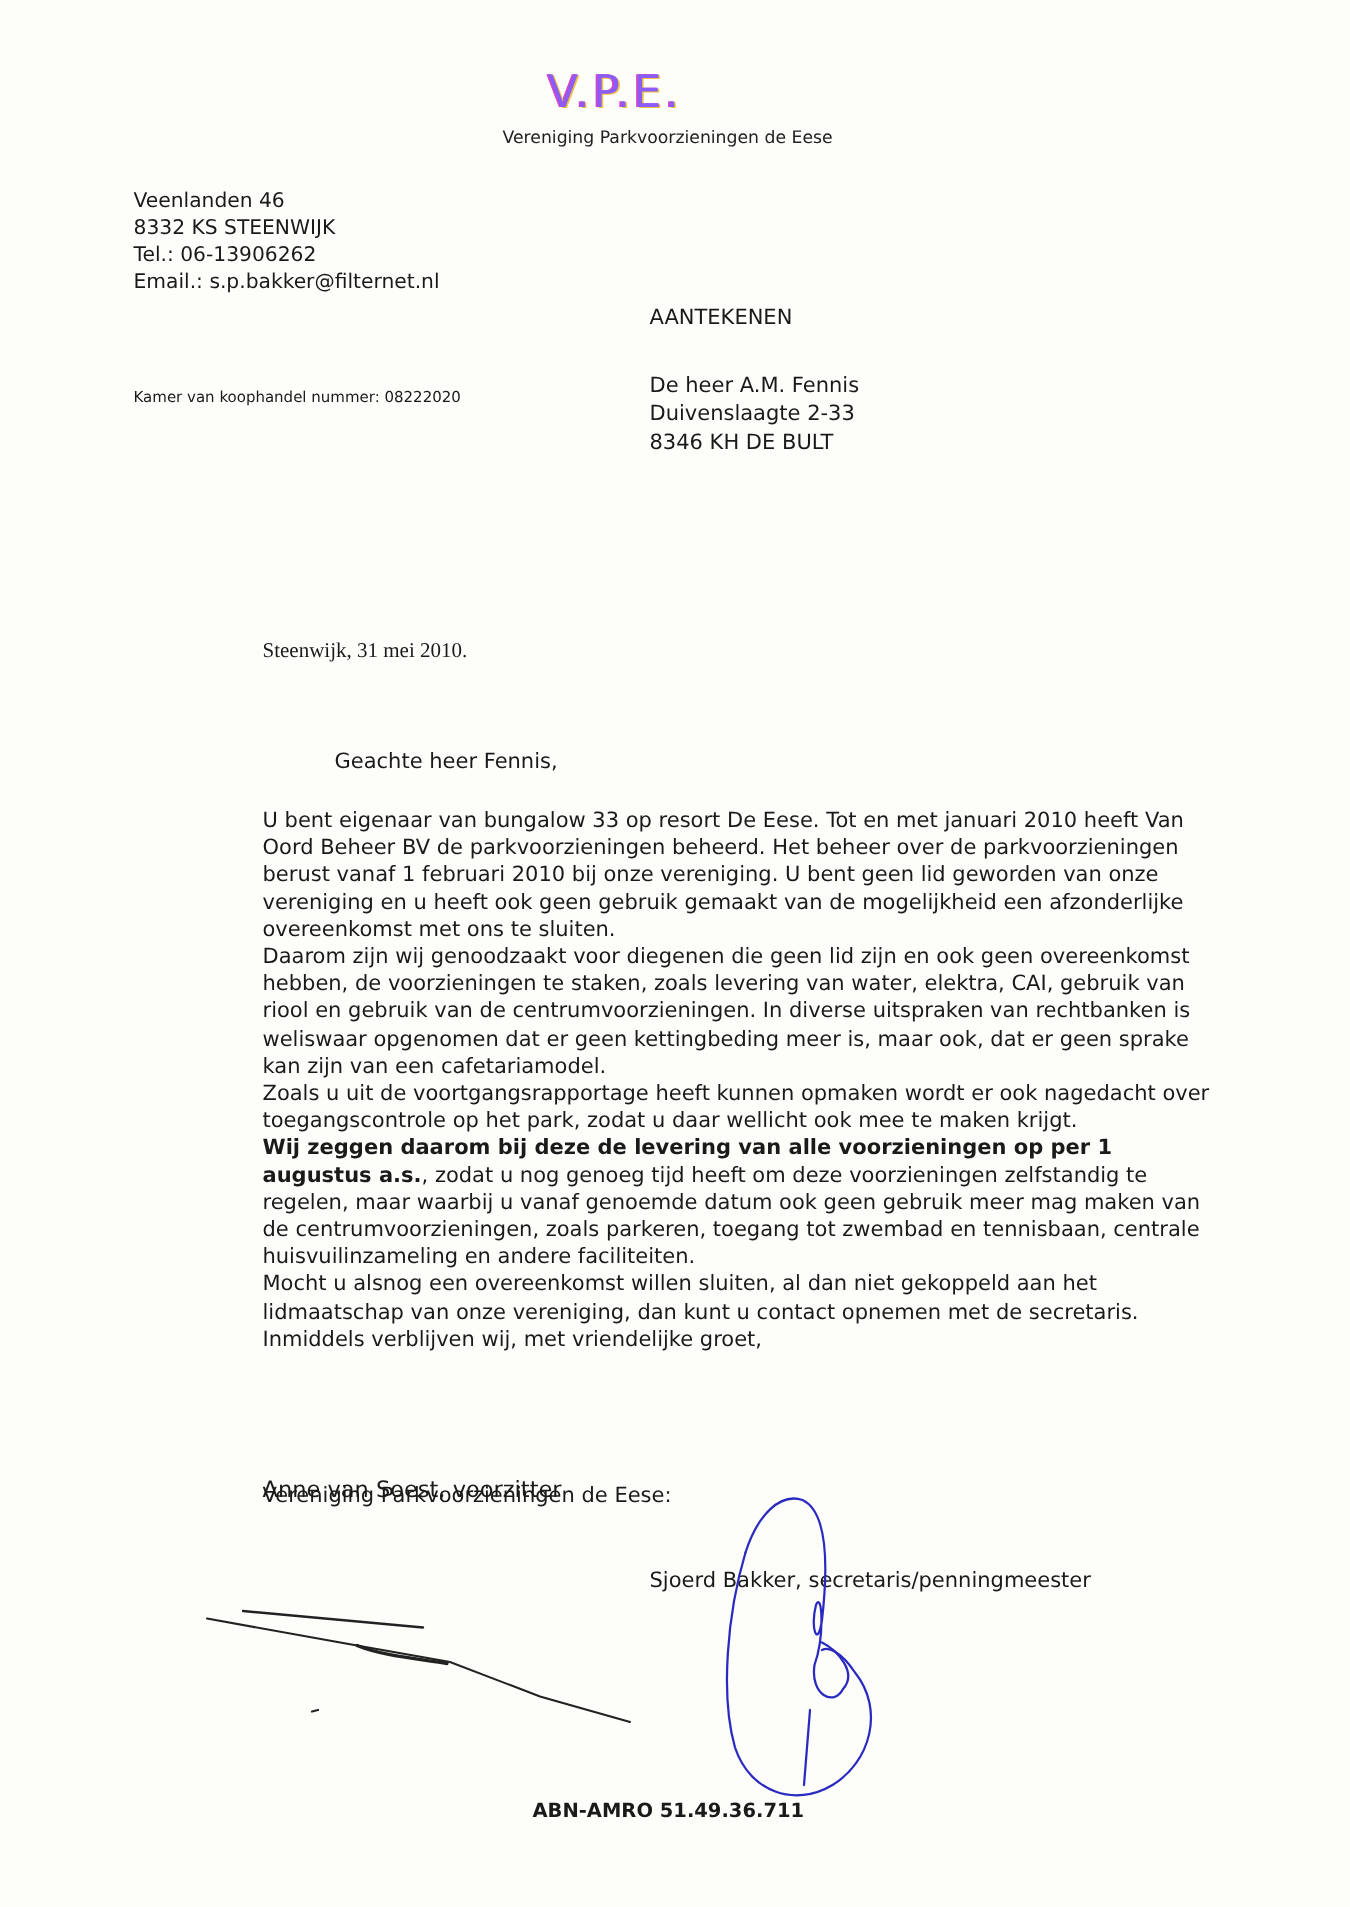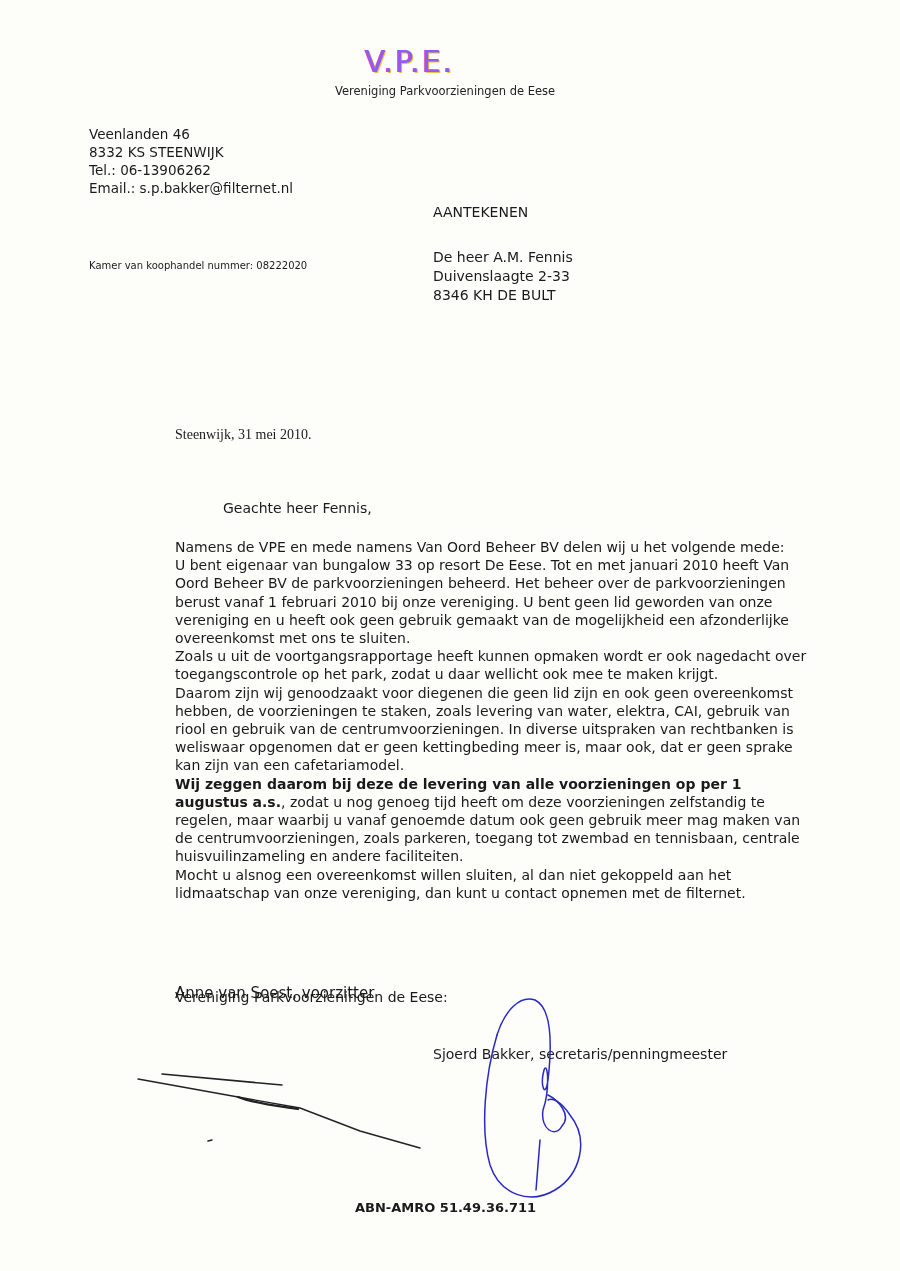--- a/index.html
+++ b/index.html
@@ -43,26 +43,26 @@
 <div class="abs recip">
   <div>De heer A.M. Fennis</div>
   <div>Duivenslaagte 2-33</div>
   <div>8346 KH  DE BULT</div>
 </div>
 
 <div class="abs date">Steenwijk, 31 mei 2010.</div>
 <div class="abs salut">Geachte heer Fennis,</div>
 
 <div class="body">
-  <p>Namens de VPE en mede namens Van Oord Beheer BV delen wij u het volgende mede:</p>
   <p>U bent eigenaar van bungalow 33 op resort De Eese. Tot en met januari 2010 heeft Van Oord Beheer BV de parkvoorzieningen beheerd. Het beheer over de parkvoorzieningen berust vanaf 1 februari 2010 bij onze vereniging. U bent geen lid geworden van onze vereniging en u heeft ook geen gebruik gemaakt van de mogelijkheid een afzonderlijke overeenkomst met ons te sluiten.</p>
+  <p>Daarom zijn wij genoodzaakt voor diegenen die geen lid zijn en ook geen overeenkomst hebben, de voorzieningen te staken, zoals levering van water, elektra, CAI, gebruik van riool  en gebruik van de centrumvoorzieningen. In diverse uitspraken van rechtbanken is weliswaar opgenomen dat er geen kettingbeding meer is, maar ook, dat er geen sprake kan zijn van een cafetariamodel.</p>
   <p>Zoals u uit de voortgangsrapportage heeft kunnen opmaken wordt er ook nagedacht over toegangscontrole op het park, zodat u daar wellicht ook mee te maken krijgt.</p>
-  <p>Daarom zijn wij genoodzaakt voor diegenen die geen lid zijn en ook geen overeenkomst hebben, de voorzieningen te staken, zoals levering van water, elektra, CAI, gebruik van riool  en gebruik van de centrumvoorzieningen. In diverse uitspraken van rechtbanken is weliswaar opgenomen dat er geen kettingbeding meer is, maar ook, dat er geen sprake kan zijn van een cafetariamodel.</p>
   <p><b>Wij zeggen daarom bij deze de levering van alle voorzieningen op per 1 augustus a.s.</b><span>, zodat u nog genoeg tijd heeft om deze voorzieningen zelfstandig te regelen, maar waarbij u vanaf genoemde datum ook geen gebruik meer mag maken van de centrumvoorzieningen, zoals parkeren, toegang tot zwembad en tennisbaan, centrale huisvuilinzameling  en andere faciliteiten.</span></p>
-  <p>Mocht u alsnog een overeenkomst willen sluiten, al dan niet gekoppeld aan het lidmaatschap van onze vereniging, dan kunt u contact opnemen met de filternet.</p>
+  <p>Mocht u alsnog een overeenkomst willen sluiten, al dan niet gekoppeld aan het lidmaatschap van onze vereniging, dan kunt u contact opnemen met de secretaris.</p>
+  <p>Inmiddels verblijven wij, met vriendelijke groet,</p>
 </div>
 
 <div class="abs closing">Vereniging Parkvoorzieningen de Eese:</div>
 <div class="abs sig1">Anne van Soest, voorzitter</div>
 <div class="abs sig2">Sjoerd Bakker, secretaris/penningmeester</div>
 
 <svg class="sig" width="900" height="1271">
   <g fill="none" stroke="#222" stroke-linecap="round">
     <path d="M162 1074 L282 1085" stroke-width="1.6"></path>
     <path d="M138 1079 L238 1097 L300 1108 L360 1131 L420 1148" stroke-width="1.4"></path>

